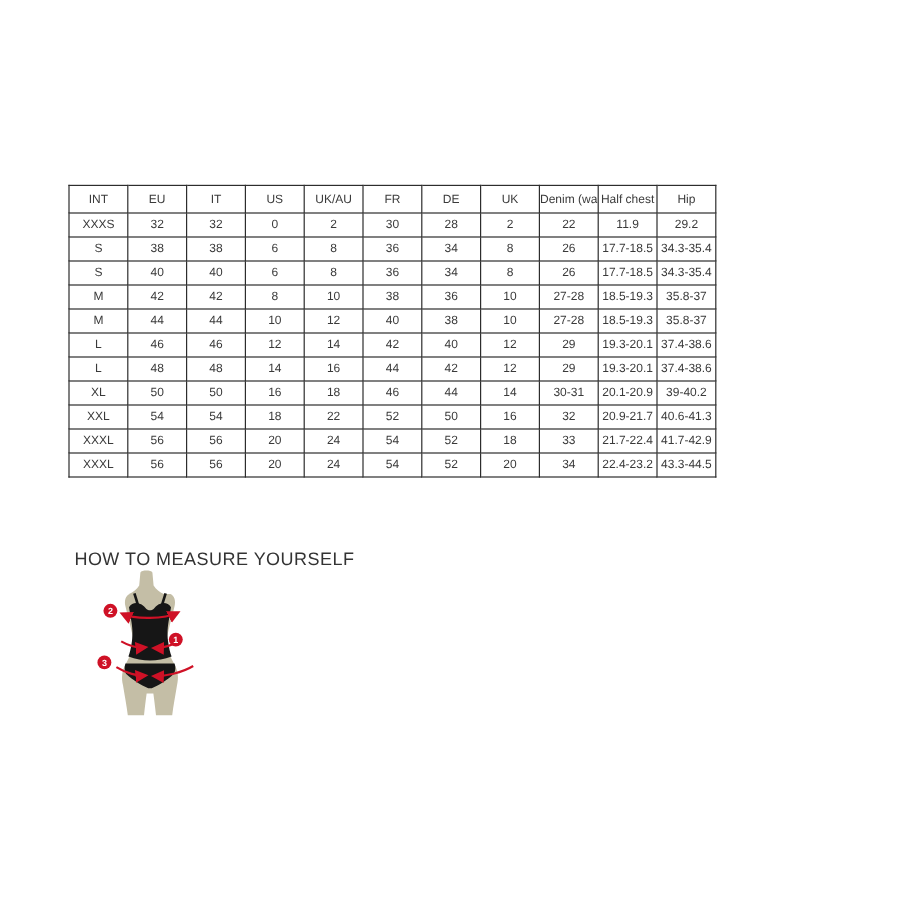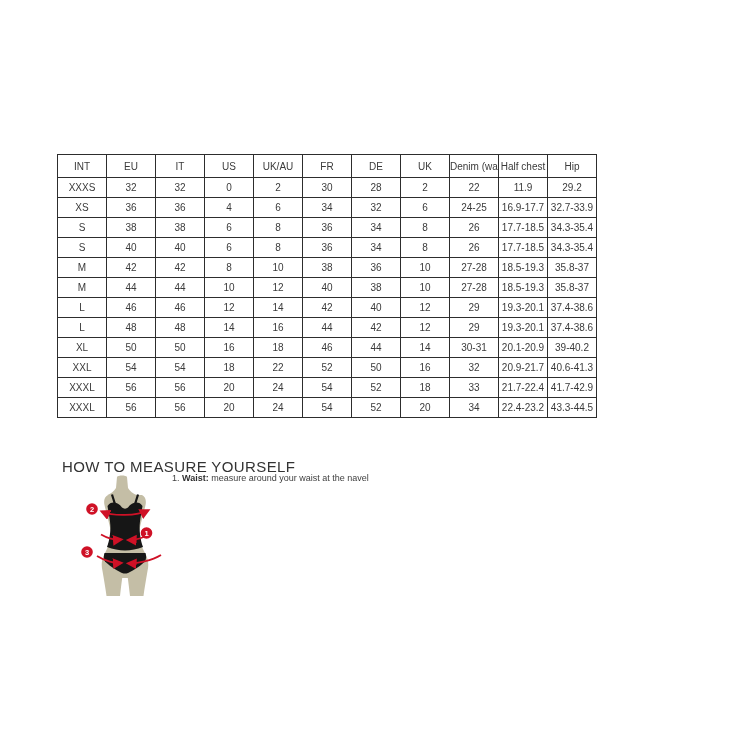--- a/index.html
+++ b/index.html
@@ -61,33 +61,20 @@
         <td>32</td>
         <td>32</td>
         <td>0</td>
         <td>2</td>
         <td>30</td>
         <td>28</td>
         <td>2</td>
         <td>22</td>
         <td>11.9</td>
         <td>29.2</td>
-      </tr>
-      <tr>
-        <td>XS</td>
-        <td>36</td>
-        <td>36</td>
-        <td>4</td>
-        <td>6</td>
-        <td>34</td>
-        <td>32</td>
-        <td>6</td>
-        <td>24-25</td>
-        <td>16.9-17.7</td>
-        <td>32.7-33.9</td>
       </tr>
       <tr>
         <td>S</td>
         <td>38</td>
         <td>38</td>
         <td>6</td>
         <td>8</td>
         <td>36</td>
         <td>34</td>
         <td>8</td>
@@ -282,14 +269,13 @@
       <text class="marker-num" x="71.5" y="70.8" text-anchor="middle">1</text>
     </g>
     <g>
       <circle cx="12" cy="87" r="5.8" fill="#cf1126"></circle>
       <text class="marker-num" x="12" y="89.8" text-anchor="middle">3</text>
     </g>
   </svg>
 </div>
 
 <ol class="steps" id="steps-list">
-    <li><span>1.</span> <span class="step-label">Waist:</span> <span>measure around your waist at the navel</span></li>
   </ol>
 
 </body></html>

